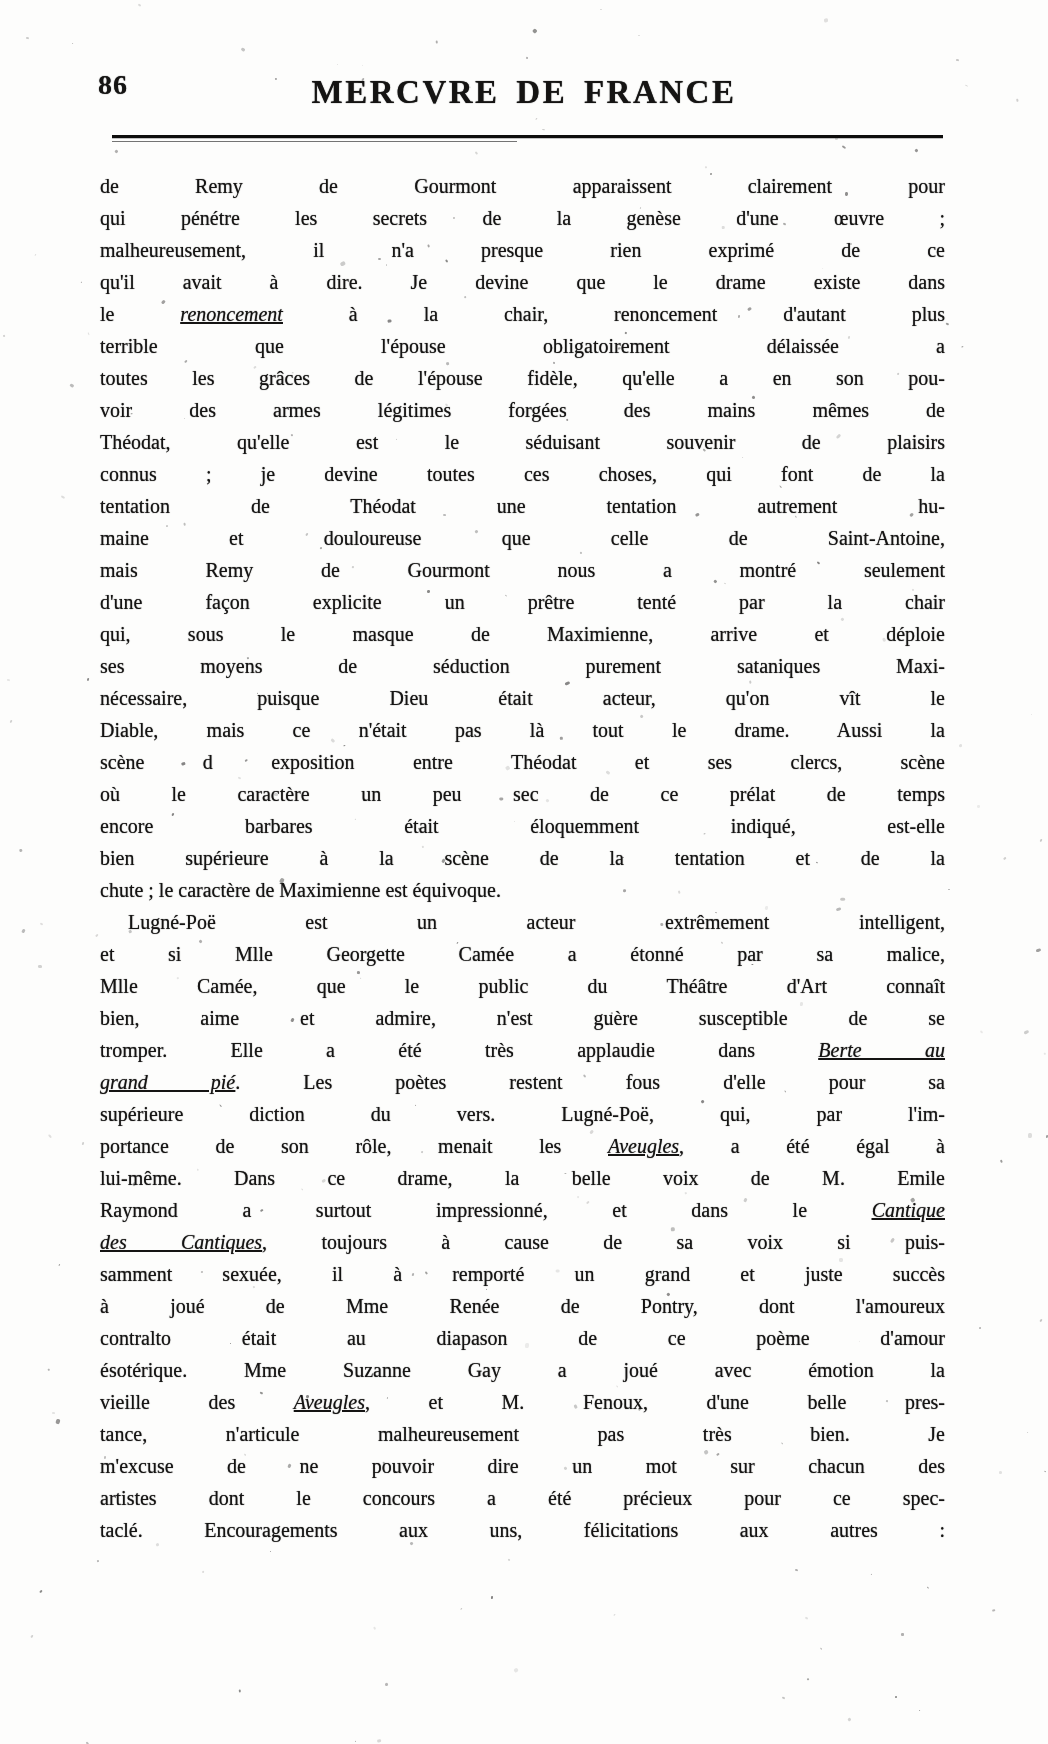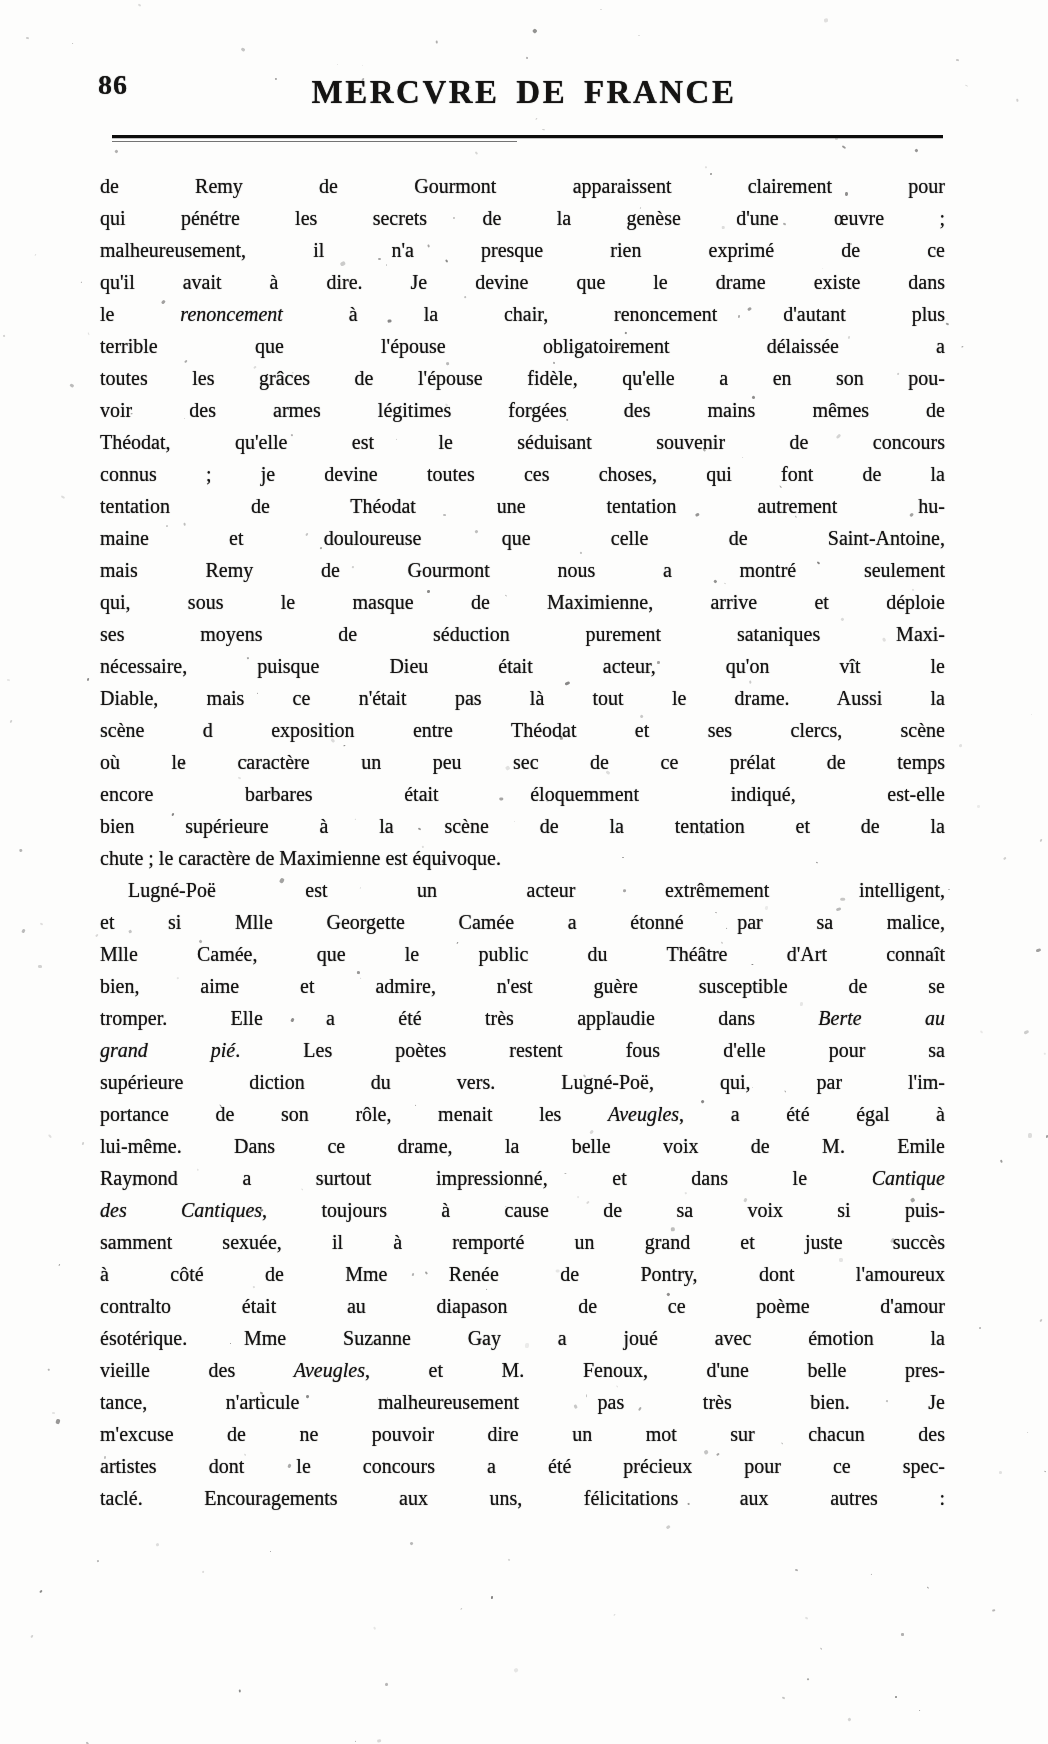--- a/index.html
+++ b/index.html
@@ -42,21 +42,21 @@
   .line{
     height:32px;line-height:32px;
     font-size:20px;
     text-align:justify;
     text-align-last:justify;
     white-space:nowrap;
     text-shadow:0 0 1px rgba(15,15,15,.75);
   }
   .line.no-just{text-align-last:left;}
   .line.indent{text-indent:28px;}
-  .it{font-style:italic;}
+  .it{font-style:italic;text-decoration:underline;}
   
   .noise-layer{position:absolute;inset:0;pointer-events:none;}
   .speck{position:absolute;background:#1c1b1a;border-radius:40%;}
 </style>
 </head>
 <body>
 
 <div class="page">
   <div class="page-header">
     <div class="page-number">86</div>
@@ -67,25 +67,26 @@
 
   <div class="article-text">
       <div class="line"><span>de Remy de Gourmont apparaissent clairement pour</span></div>
       <div class="line"><span>qui pénétre les secrets de la genèse d'une œuvre ;</span></div>
       <div class="line"><span>malheureusement, il n'a presque rien exprimé de ce</span></div>
       <div class="line"><span>qu'il avait à dire. Je devine que le drame existe dans</span></div>
       <div class="line"><span>le </span><span class="it">renoncement</span><span> à la chair, renoncement d'autant plus</span></div>
       <div class="line"><span>terrible que l'épouse obligatoirement délaissée a</span></div>
       <div class="line"><span>toutes les grâces de l'épouse fidèle, qu'elle a en son pou-</span></div>
       <div class="line"><span>voir des armes légitimes forgées des mains mêmes de</span></div>
-      <div class="line"><span>Théodat, qu'elle est le séduisant souvenir de concours</span></div>
+      <div class="line"><span>Théodat, qu'elle est le séduisant souvenir de plaisirs</span></div>
       <div class="line"><span>connus ; je devine toutes ces choses, qui font de la</span></div>
       <div class="line"><span>tentation de Théodat une tentation autrement hu-</span></div>
       <div class="line"><span>maine et douloureuse que celle de Saint-Antoine,</span></div>
       <div class="line"><span>mais Remy de Gourmont nous a montré seulement</span></div>
+      <div class="line"><span>d'une façon explicite un prêtre tenté par la chair</span></div>
       <div class="line"><span>qui, sous le masque de Maximienne, arrive et déploie</span></div>
       <div class="line"><span>ses moyens de séduction purement sataniques Maxi-</span></div>
       <div class="line"><span>nécessaire, puisque Dieu était acteur, qu'on vît le</span></div>
       <div class="line"><span>Diable, mais ce n'était pas là tout le drame. Aussi la</span></div>
       <div class="line"><span>scène d exposition entre Théodat et ses clercs, scène</span></div>
       <div class="line"><span>où le caractère un peu sec de ce prélat de temps</span></div>
       <div class="line"><span>encore barbares était éloquemment indiqué, est-elle</span></div>
       <div class="line"><span>bien supérieure à la scène de la tentation et de la</span></div>
       <div class="line no-just"><span>chute ; le caractère de Maximienne est équivoque.</span></div>
       <div class="line indent"><span>Lugné-Poë est un acteur extrêmement intelligent,</span></div>
@@ -93,21 +94,21 @@
       <div class="line"><span>Mlle Camée, que le public du Théâtre d'Art connaît</span></div>
       <div class="line"><span>bien, aime et admire, n'est guère susceptible de se</span></div>
       <div class="line"><span>tromper. Elle a été très applaudie dans </span><span class="it">Berte au</span></div>
       <div class="line"><span class="it">grand pié</span><span>. Les poètes restent fous d'elle pour sa</span></div>
       <div class="line"><span>supérieure diction du vers. Lugné-Poë, qui, par l'im-</span></div>
       <div class="line"><span>portance de son rôle, menait les </span><span class="it">Aveugles</span><span>, a été égal à</span></div>
       <div class="line"><span>lui-même. Dans ce drame, la belle voix de M. Emile</span></div>
       <div class="line"><span>Raymond a surtout impressionné, et dans le </span><span class="it">Cantique</span></div>
       <div class="line"><span class="it">des Cantiques</span><span>, toujours à cause de sa voix si puis-</span></div>
       <div class="line"><span>samment sexuée, il à remporté un grand et juste succès</span></div>
-      <div class="line"><span>à côté de Mme Renée de Pontry, dont l'amoureux</span></div>
+      <div class="line"><span>à joué de Mme Renée de Pontry, dont l'amoureux</span></div>
       <div class="line"><span>contralto était au diapason de ce poème d'amour</span></div>
       <div class="line"><span>ésotérique. Mme Suzanne Gay a joué avec émotion la</span></div>
       <div class="line"><span>vieille des </span><span class="it">Aveugles</span><span>, et M. Fenoux, d'une belle pres-</span></div>
       <div class="line"><span>tance, n'articule malheureusement pas très bien. Je</span></div>
       <div class="line"><span>m'excuse de ne pouvoir dire un mot sur chacun des</span></div>
       <div class="line"><span>artistes dont le concours a été précieux pour ce spec-</span></div>
       <div class="line"><span>taclé. Encouragements aux uns, félicitations aux autres :</span></div>
     </div>
 
   <div class="noise-layer">

